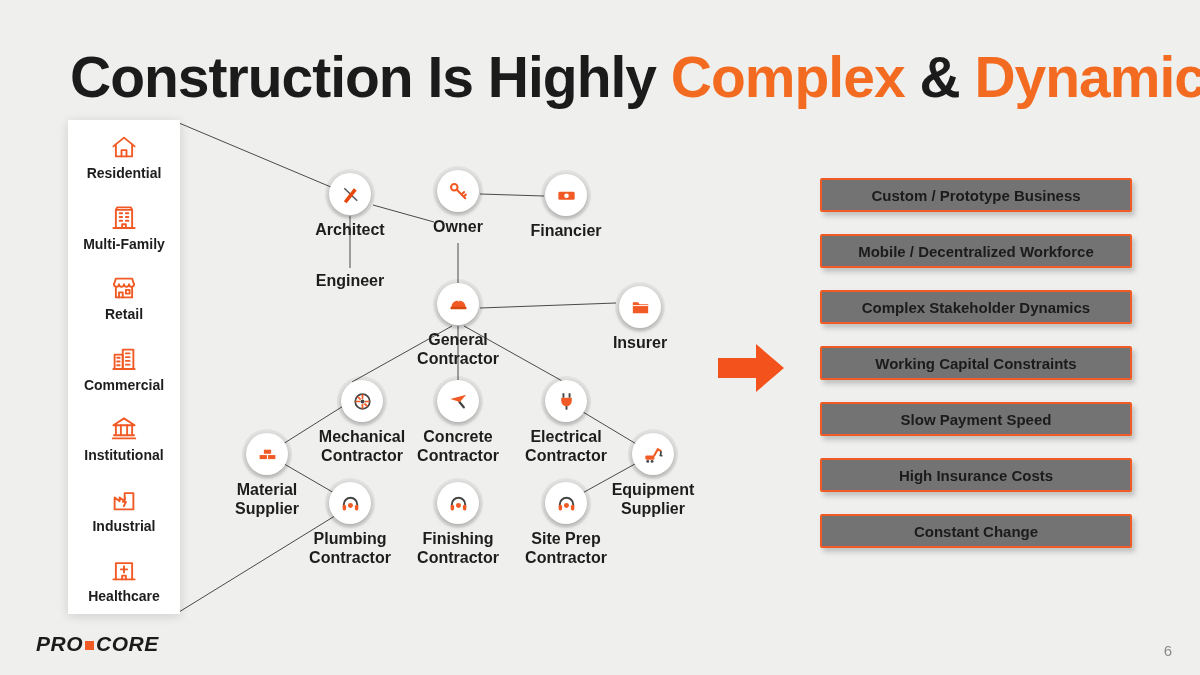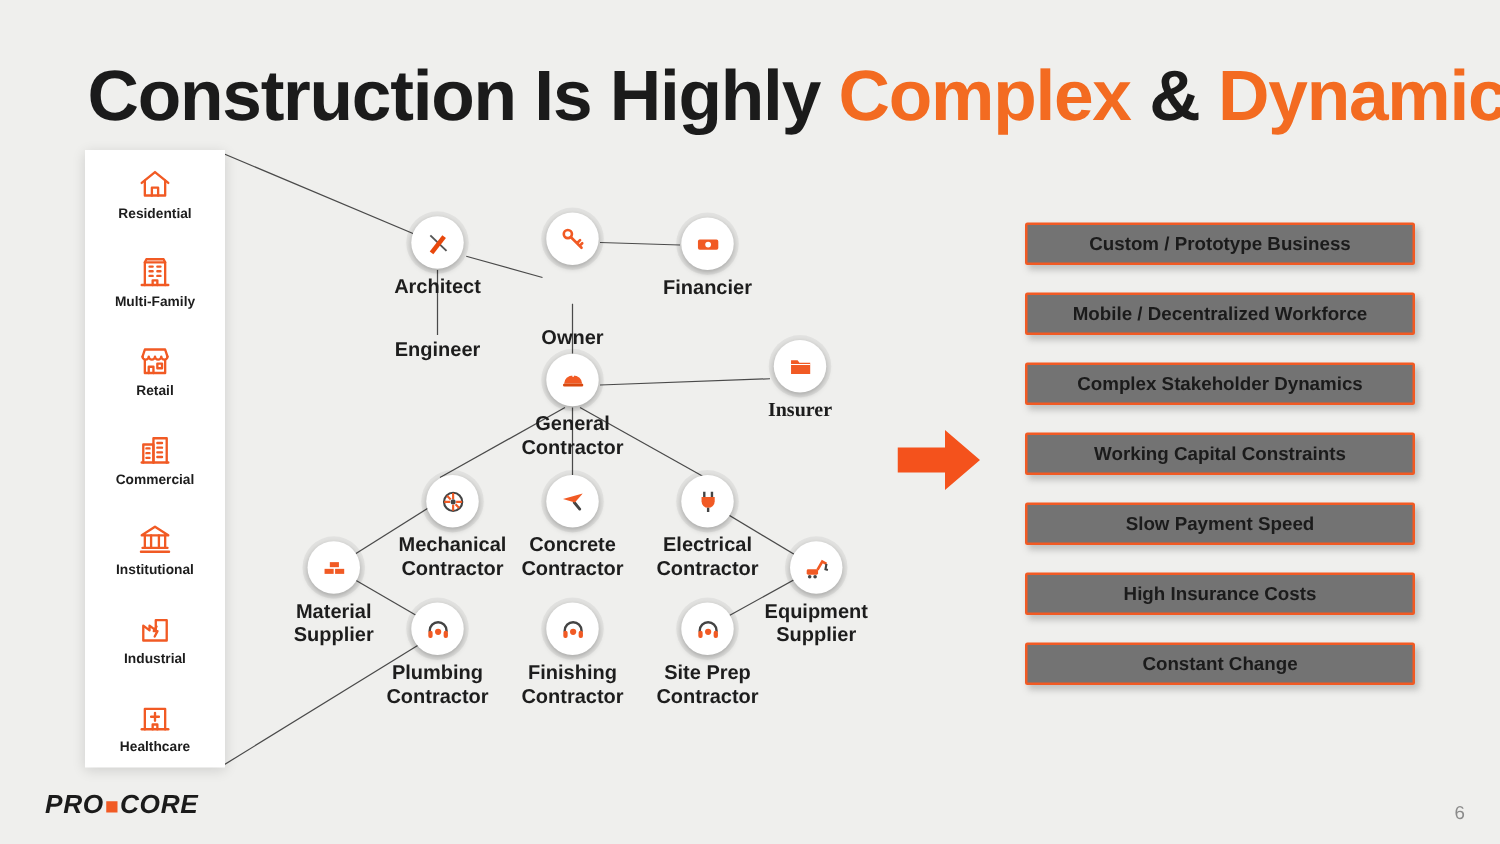--- a/index.html
+++ b/index.html
@@ -22,21 +22,21 @@
 
   
   .sidebar {
     position:absolute; left:68px; top:120px; width:112px; height:494px;
     background:#ffffff; box-shadow:0 2px 10px rgba(0,0,0,0.14);
     display:flex; flex-direction:column; justify-content:space-between;
     padding:12px 4px 10px; z-index:2;
   }
   .side-item { display:flex; flex-direction:column; align-items:center; gap:3px; }
   .side-item svg { width:34px; height:30px; }
-  .side-label { font-size:11px; font-weight:bold; color:#1d1d1d; text-align:center; }
+  .side-label { font-size:14px; font-weight:bold; color:#1d1d1d; text-align:center; }
 
   
   .lines { position:absolute; inset:0; width:1200px; height:675px; z-index:1; }
 
   
   .node { position:absolute; width:88px; display:flex; flex-direction:column; align-items:center; z-index:3; }
   .bubble {
     width:42px; height:42px; border-radius:50%; background:#ffffff;
     box-shadow:0 0 0 4px rgba(0,0,0,0.05), 0 2px 5px rgba(0,0,0,0.28);
     display:flex; align-items:center; justify-content:center;
@@ -168,21 +168,21 @@
   <div class="node" style="left:306px;top:173px;">
     <div class="bubble">
       <svg viewBox="0 0 24 24">
           <path d="M5.5 5.5 L19 18.5" stroke="#555" stroke-width="1.6"></path>
           <path d="M5 19 L15.5 5.5 L18.5 7.8 L8 21.2 Z" fill="#E8470B"></path>
         </svg>
     </div>
     <div class="nlabel">Architect</div>
   </div>
 
-  <div class="node" style="left:414px;top:170px;gap:44px;">
+  <div class="node" style="left:414px;top:170px;">
     <div class="bubble">
       <svg viewBox="0 0 24 24">
           <circle cx="7.6" cy="7.6" r="3.4" fill="none" stroke="#F15A24" stroke-width="2.2"></circle>
           <path d="M10 10 L19 19 M15.2 15.2 l2.6 -2.6 M17.4 17.4 l2.2 -2.2" stroke="#F15A24" stroke-width="2.2" fill="none" stroke-linecap="round"></path>
         </svg>
     </div>
     <div class="nlabel">Owner</div>
   </div>
 
   <div class="node" style="left:522px;top:174px;">
@@ -203,21 +203,21 @@
     <div class="bubble">
       <svg viewBox="0 0 24 24">
           <path d="M4.5 14.5 a7.5 6.8 0 0 1 15 0 z" fill="#F15A24"></path>
           <rect x="3.5" y="14.3" width="17" height="2.6" rx="1.3" fill="#D8490F"></rect>
           <path d="M12 6 v2.8" stroke="#fff" stroke-width="1.4"></path>
         </svg>
     </div>
     <div class="nlabel">General Contractor</div>
   </div>
 
-  <div class="node" style="left:596px;top:272px;font-family:Liberation Serif, serif;">
+  <div class="node" style="left:596px;top:286px;">
     <div class="bubble">
       <svg viewBox="0 0 24 24">
           <path d="M4 6.5 h5.5 l1.5 2 H20 V18 H4 z" fill="#F15A24"></path>
           <path d="M4 10 h16" stroke="#fff" stroke-width="1"></path>
         </svg>
     </div>
     <div class="nlabel">Insurer</div>
   </div>
 
   <div class="node" style="left:318px;top:380px;">

